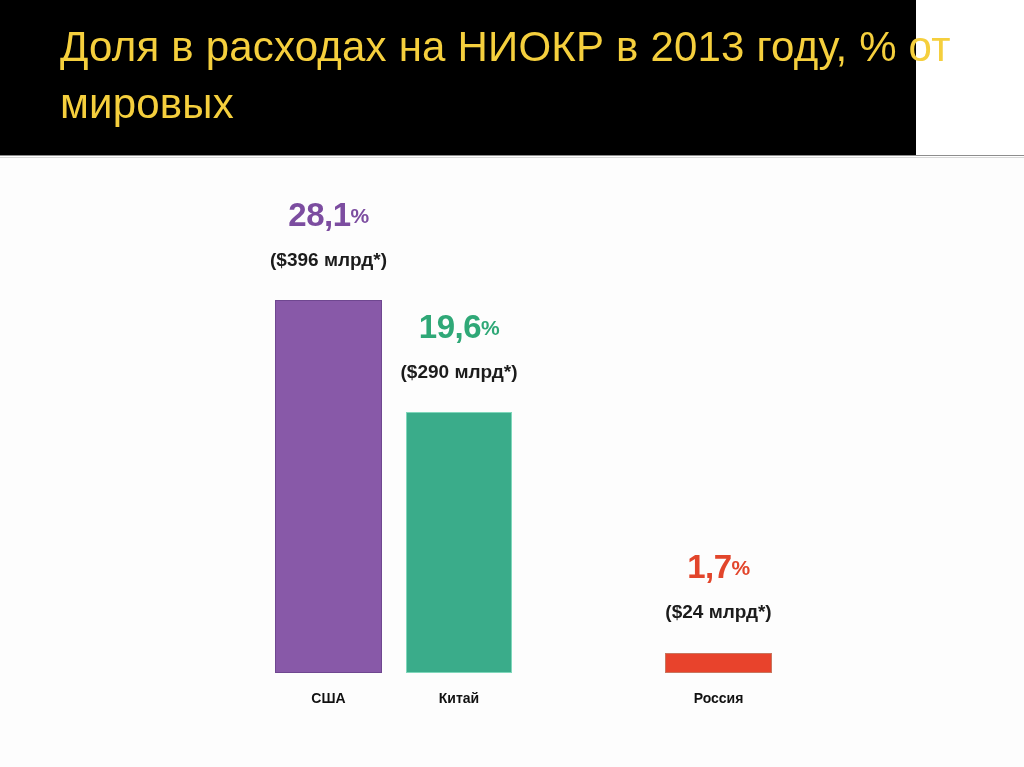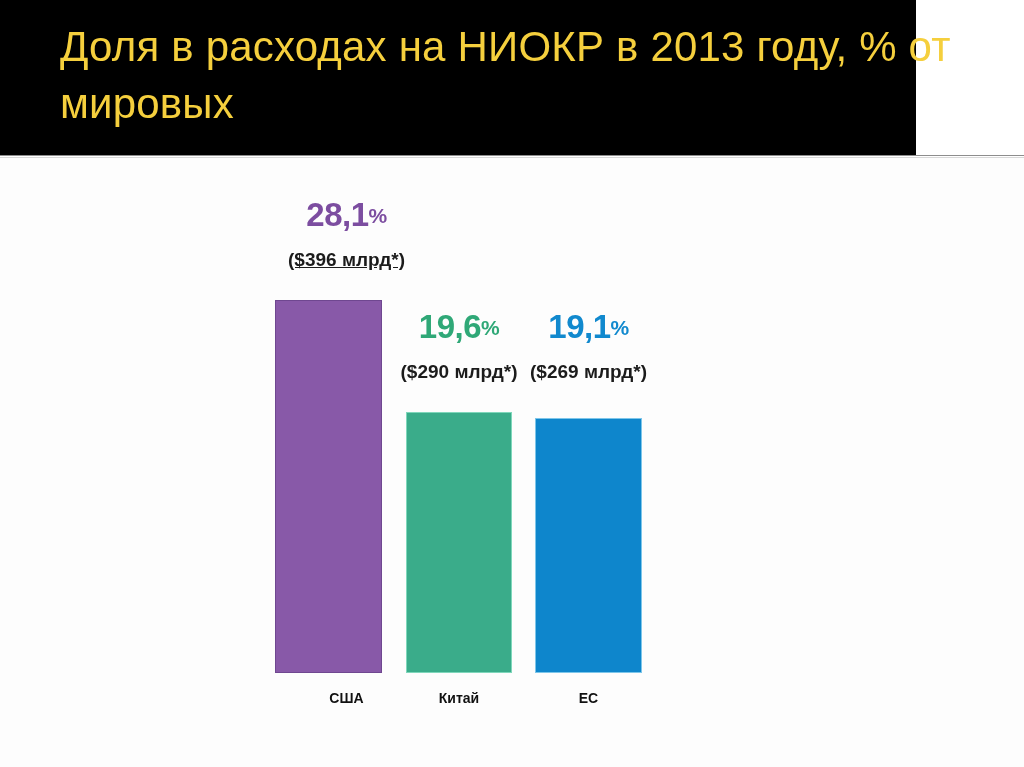--- a/index.html
+++ b/index.html
@@ -125,42 +125,42 @@
 
 <div id="slide">
 
   <div id="title-banner" style="background: rgb(0, 0, 0);">
     <div id="title-text" style="color: rgb(245, 207, 61);">Доля в расходах на НИОКР в 2013 году, % от мировых</div>
   </div>
   <div id="banner-rule"></div>
 
   <div id="chart-area">
 
-    <div class="bar-group" style="left:275px; width:107px; height:609px;padding-left:36px;">
+    <div class="bar-group" style="left:275px; width:107px; height:609px;">
       <div class="bar-pct" style="top: 40px; color: rgb(124, 77, 160);">
         <span>28,1</span><span class="sym">%</span>
       </div>
-      <div class="bar-abs" style="top:92px;text-decoration:underline;">($396 млрд*)</div>
+      <div class="bar-abs" style="top:92px;">($396 млрд*)</div>
       <div class="bar" style="height:373px; background:#8859a8; border:1px solid #6f4790;"></div>
       <div class="bar-cat">США</div>
     </div>
 
     <div class="bar-group" style="left:406px; width:106px; height:609px;">
       <div class="bar-pct" style="top: 152px; color: rgb(47, 168, 119);">
         <span>19,6</span><span class="sym">%</span>
       </div>
       <div class="bar-abs" style="top:204px;">($290 млрд*)</div>
       <div class="bar" style="width:106px; height:261px; background:#3aac8a; border:1px solid #7fd7bb;"></div>
       <div class="bar-cat">Китай</div>
     </div>
 
-    <div class="bar-group" style="left:535px; width:107px; height:609px;">
-      <div class="bar-pct" style="top: 152px; color: rgb(17, 137, 206);">
-        <span>19,1</span><span class="sym">%</span>
+
+    <div class="bar-group" style="left:665px; width:107px; height:609px;">
+      <div class="bar-pct" style="top: 392px; color: rgb(226, 69, 43);">
+        <span>1,7</span><span class="sym">%</span>
       </div>
-      <div class="bar-abs" style="top:204px;">($269 млрд*)</div>
-      <div class="bar" style="height:255px; background:#0e86cc; border:1px solid #7dc6ea;"></div>
-      <div class="bar-cat">ЕС</div>
+      <div class="bar-abs" style="top:444px;">($24 млрд*)</div>
+      <div class="bar" style="height:20px; background:#e8432c; border:1px solid #c9765f;"></div>
+      <div class="bar-cat">Россия</div>
     </div>
-
 
   </div>
 </div>
 
 </body></html>

